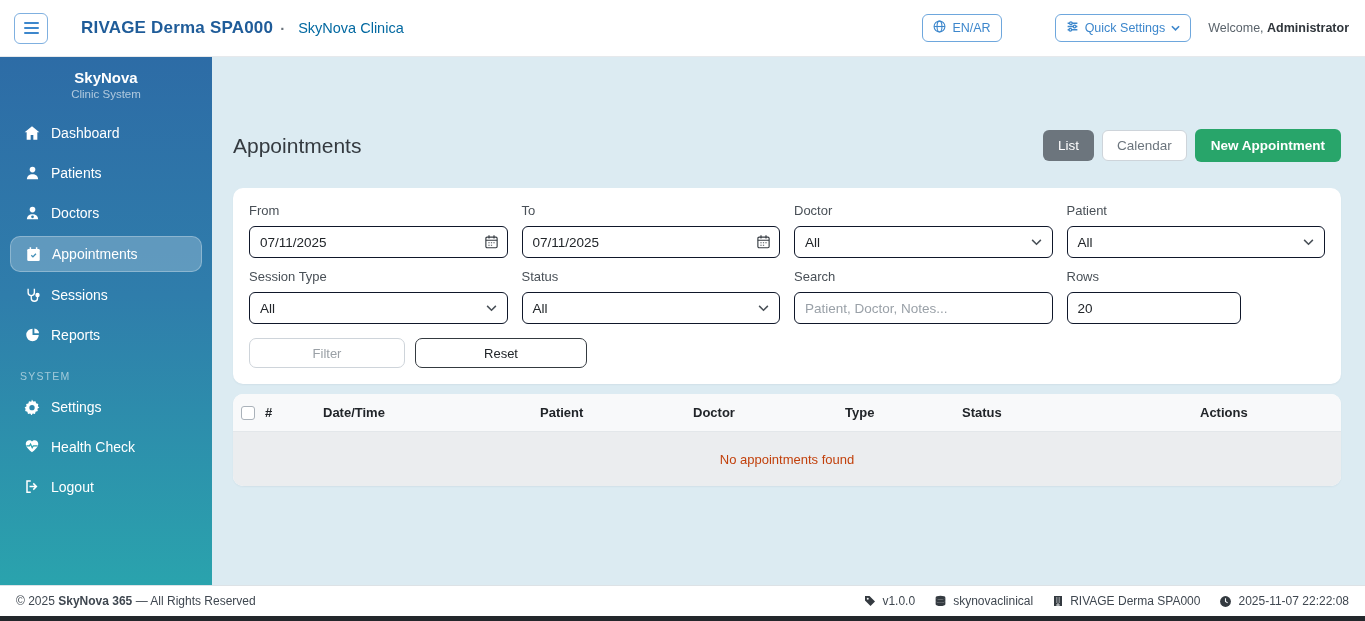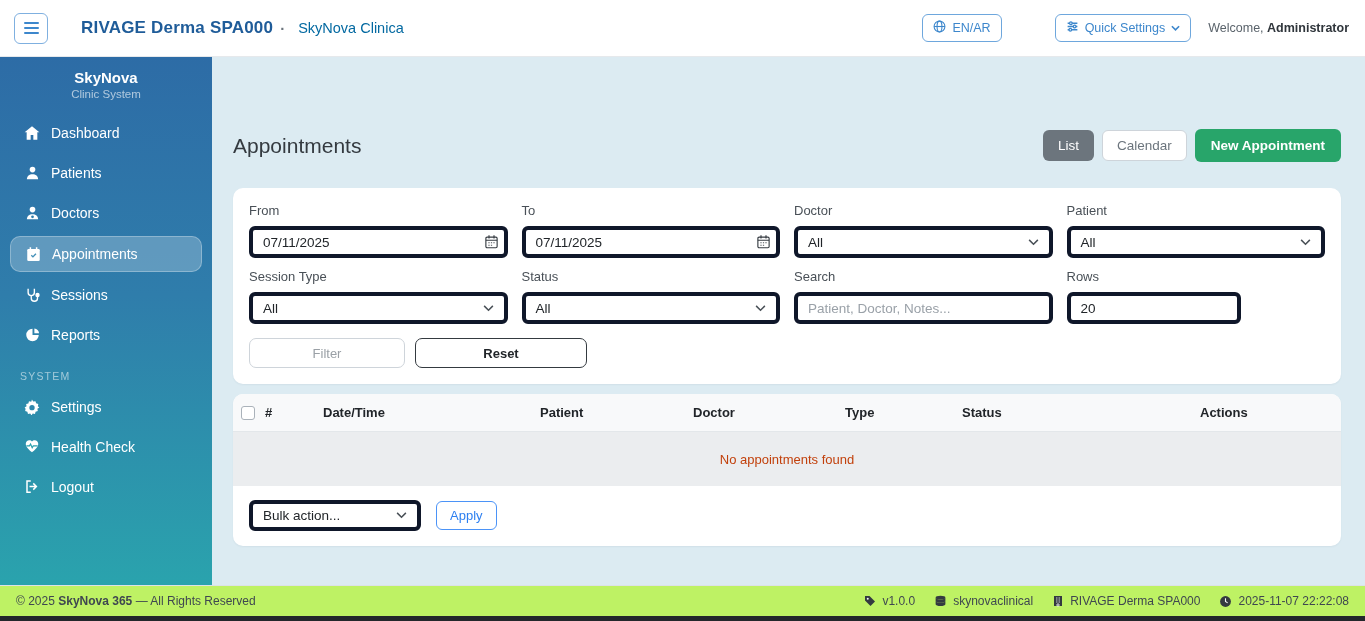--- a/index.html
+++ b/index.html
@@ -43,47 +43,47 @@
   .view-btns { display:flex; align-items:center; gap:8px; }
   .btn { border-radius:6px; font-size:13.5px; padding:7px 14px; cursor:pointer; border:1px solid transparent; }
   .btn-list { background:#6c757d; color:#fff; }
   .btn-cal { background:#fff; color:#6c757d; border-color:#ced4da; }
   .btn-new { background:#28a56a; color:#fff; font-weight:bold; padding:8px 15px; }
 
   .card { background:#fff; border-radius:10px; box-shadow:0 1px 2px rgba(40,60,80,.06); }
   .filter-card { margin-top:26px; padding:15px 16px 16px; }
   .fgrid { display:grid; grid-template-columns:repeat(4,1fr); column-gap:14px; row-gap:11px; }
   .flabel { font-size:13px; color:#495057; margin-bottom:8px; }
-  .ctl { height:32px; width:100%; border:4px solid #0f172a; border-radius:6px; background:#fff;
+  .ctl { height:32px; width:100%; border:1px solid #0f172a; border-radius:6px; background:#fff;
          font-size:13.5px; color:#212529; padding:0 10px; font-family:"Liberation Sans",sans-serif; }
   .ctl::placeholder { color:#9aa1a8; }
   .date-wrap { position:relative; }
   .date-wrap svg { position:absolute; right:9px; top:8px; pointer-events:none; }
   .sel { display:flex; align-items:center; justify-content:space-between; cursor:pointer; }
   .rows-ctl { width:174px; }
   .fbtn-row { grid-column:1 / -1; display:flex; gap:10px; margin-top:3px; }
   .btn-filter { width:156px; height:30px; background:#fff; border:1px solid #ced4da; border-radius:7px;
                 color:#9aa0a6; font-size:13px; cursor:pointer; }
   .btn-reset { width:172px; height:30px; background:#fff; border:1px solid #343a40; border-radius:7px;
-               color:#212529; font-size:13px; cursor:pointer;font-weight:bold; }
+               color:#212529; font-size:13px; cursor:pointer; }
 
   .table-card { margin-top:10px; overflow:hidden; }
   .trow { display:grid; grid-template-columns:24px 58px 217px 153px 152px 117px 238px auto;
           padding:0 8px; align-items:center; }
   .thead { height:38px; background:#f8f9fa; border-bottom:1px solid #e3e7ea; font-size:13px; font-weight:bold; color:#212529; }
   .thead .chk { width:14px; height:14px; border:1px solid #aab2ba; border-radius:3px; background:#fff; cursor:pointer; }
   .empty-row { height:54px; background:#ebedef; display:flex; align-items:center; justify-content:center;
                font-size:13px; color:#c2410c; }
   .tfoot { display:flex; align-items:center; gap:15px; padding:14px 16px 15px; }
   .bulk-sel { width:172px; height:31px; }
   .btn-apply { background:#fff; border:1.5px solid #4b93f7; color:#2d7ff0; border-radius:6px;
                padding:6px 13px; font-size:13px; cursor:pointer; }
 
   
-  .footer { position:absolute; left:0; top:585px; width:1365px; height:31px; background:#bef264;
+  .footer { position:absolute; left:0; top:585px; width:1365px; height:31px; background:#ffffff;
             border-top:1px solid #dde2e6; display:flex; align-items:center; justify-content:space-between;
             padding:0 16px; font-size:12px; color:#3f4750; }
   .foot-right { display:flex; align-items:center; gap:19px; }
   .fitem { display:flex; align-items:center; gap:6px; }
   .edge { position:absolute; left:0; top:616px; width:1365px; height:5px; background:#23272b; }
 </style>
 </head>
 <body>
 
 <div class="topbar">
@@ -319,29 +319,20 @@
         </div>
       <div>#</div>
       <div>Date/Time</div>
       <div>Patient</div>
       <div>Doctor</div>
       <div>Type</div>
       <div>Status</div>
       <div>Actions</div>
     </div>
     <div class="empty-row">No appointments found</div>
-    <div class="tfoot">
-      <div class="ctl sel bulk-sel">
-        <span>Bulk action...</span>
-        <svg width="11" height="7" viewBox="0 0 12 8">
-            <path d="M1 1l5 5 5-5" fill="none" stroke="#495057" stroke-width="1.7"></path>
-          </svg>
-      </div>
-      <button class="btn-apply">Apply</button>
-    </div>
   </div>
 </div>
 
 <div class="footer">
   <div>
     <span>© 2025</span>
     <b>SkyNova 365</b>
     <span>— All Rights Reserved</span>
   </div>
   <div class="foot-right">

